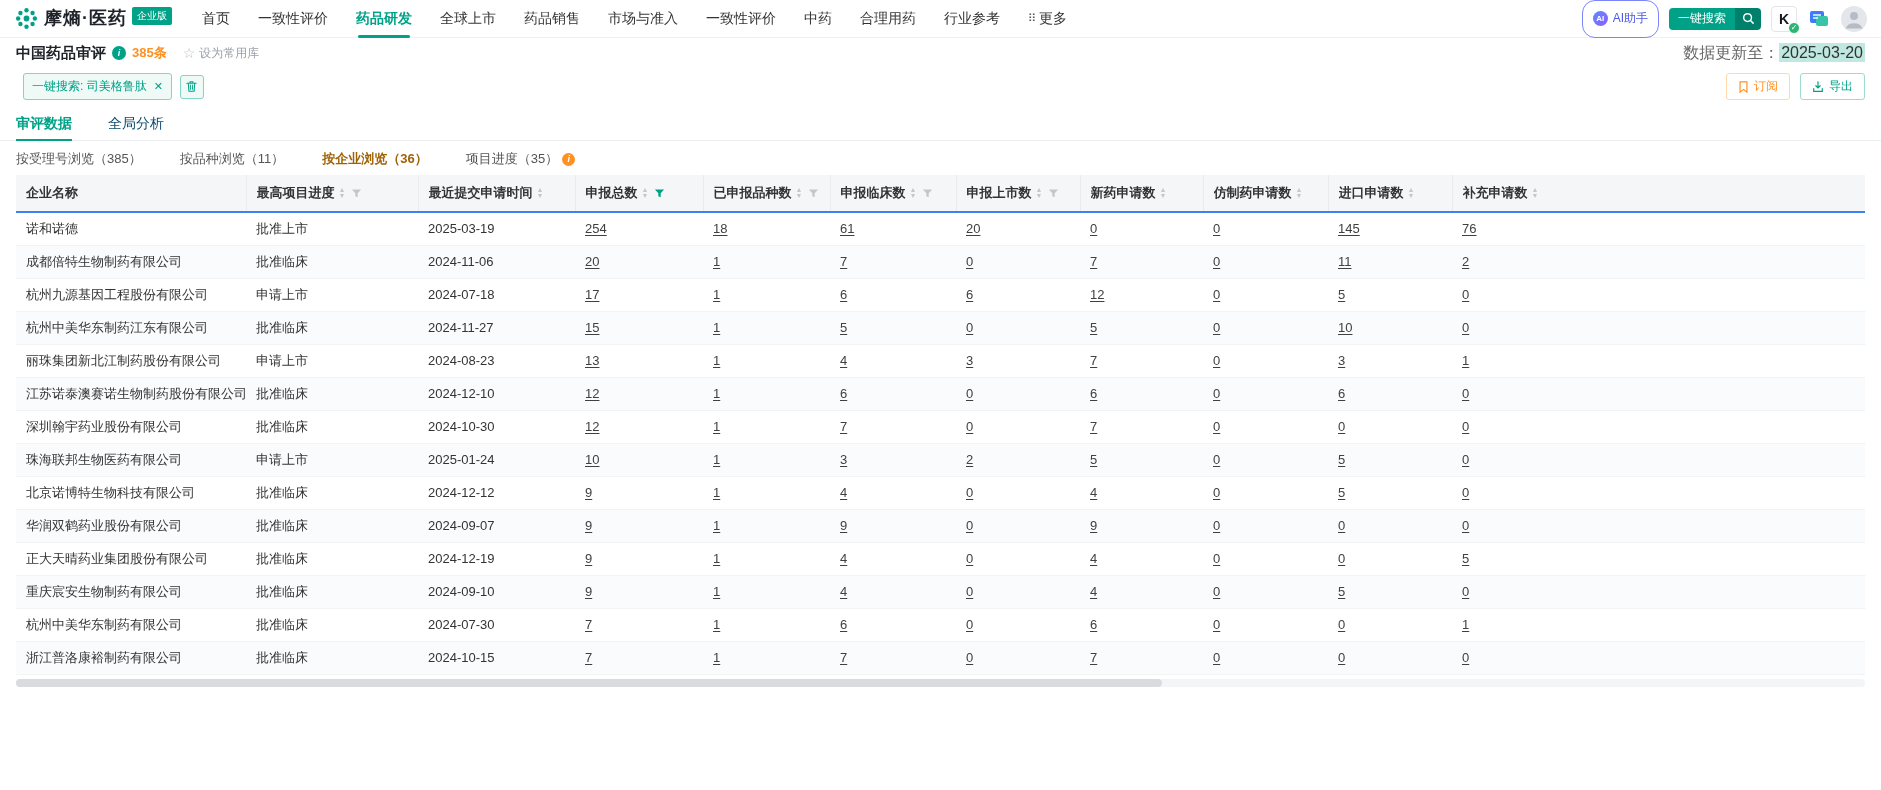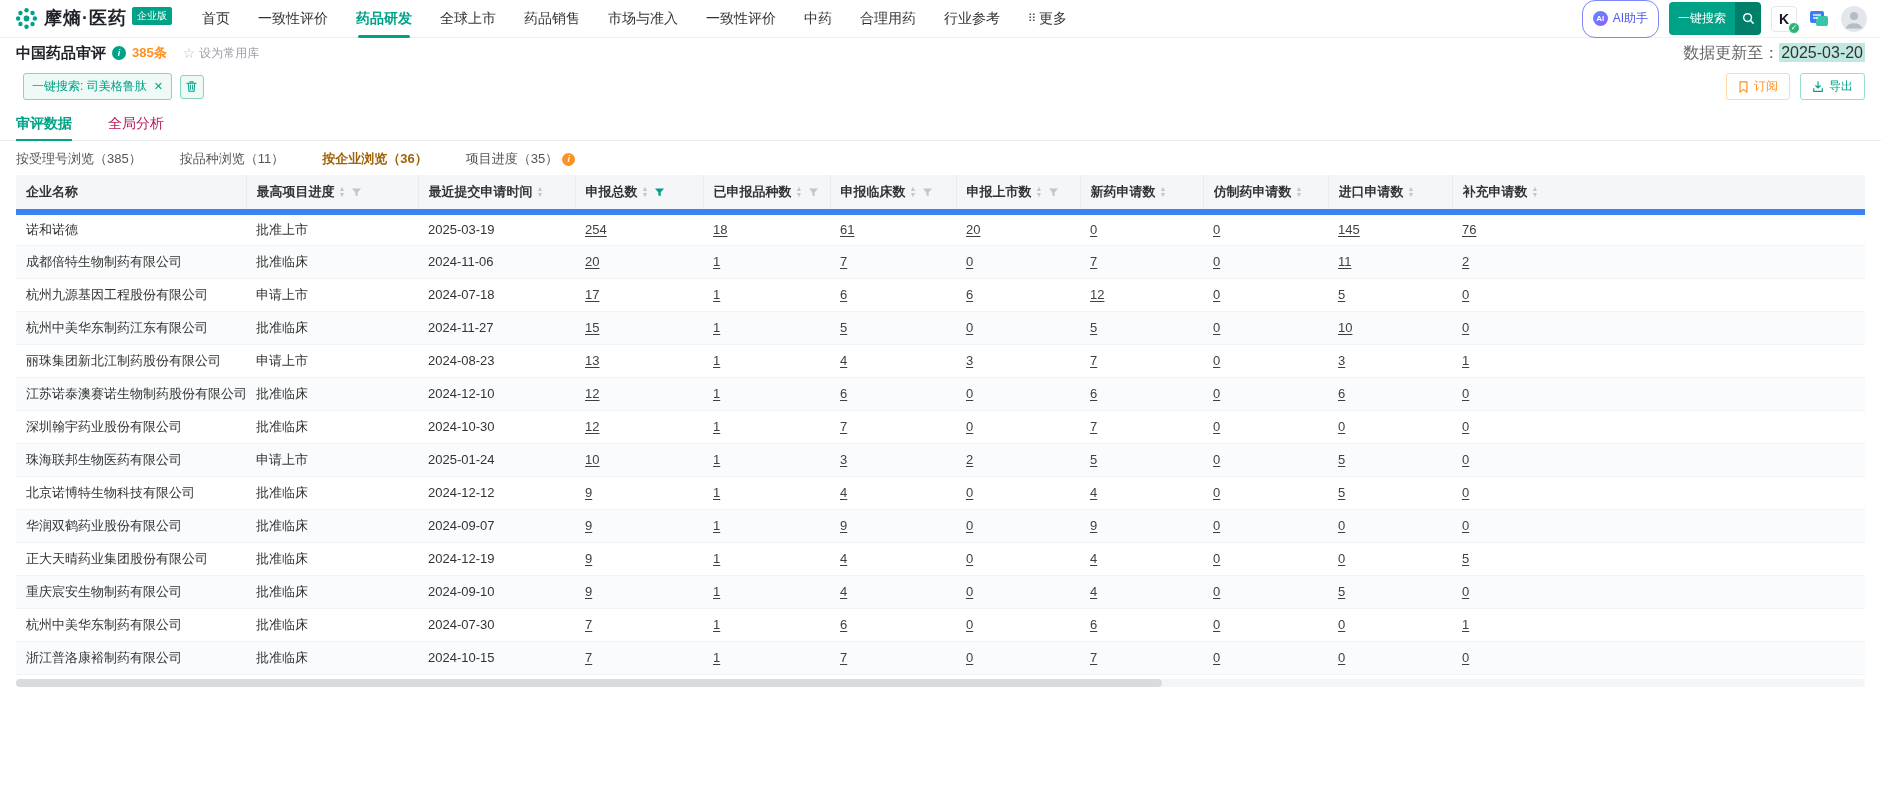--- a/index.html
+++ b/index.html
@@ -19,21 +19,21 @@
     display:flex; align-items:center; gap:3px; cursor:pointer; white-space:nowrap; }
   .nav-item.active { color:#00a287; font-weight:700; }
   .nav-item.active::after { content:''; position:absolute; left:2px; right:2px; bottom:0;
     height:3px; border-radius:2px; background:#00a287; }
   .grid-icon { font-size:11px; color:#555; }
   .topnav-right { margin-left:auto; display:flex; align-items:center; gap:10px; }
   .ai-btn { display:flex; align-items:center; gap:5px; height:38px; padding:0 10px;
     border:1px solid #7c86f8; border-radius:13px; color:#4d5ae8; font-size:12px; cursor:pointer; background:#fff; }
   .ai-ico { width:15px; height:15px; border-radius:50%; background:linear-gradient(135deg,#5b8cff,#8f5bff);
     color:#fff; font-size:8px; font-weight:700; display:flex; align-items:center; justify-content:center; }
-  .search-btn { display:flex; height:33px; border-radius:4px; overflow:hidden; font-size:12px;
+  .search-btn { display:flex; height:22px; border-radius:4px; overflow:hidden; font-size:12px;
     color:#fff; cursor:pointer; }
   .search-btn .lbl { background:#00a287; display:flex; align-items:center; padding:0 9px; }
   .search-btn .ico { background:#00806a; width:26px; display:flex; align-items:center; justify-content:center; }
   .kefu { width:26px; height:26px; border-radius:4px; border:1px solid #e3e5e8; background:#fff;
     font-weight:800; font-size:14px; color:#16181d; display:flex; align-items:center;
     justify-content:center; position:relative; cursor:pointer; }
   .kefu .check { position:absolute; right:-4px; bottom:-3px; width:12px; height:12px; border-radius:50%;
     background:#2bb673; color:#fff; font-size:8px; display:flex; align-items:center; justify-content:center;
     border:1px solid #fff; }
   .msg-icon, .user-avatar { cursor:pointer; display:flex; }
@@ -58,35 +58,35 @@
     display:flex; align-items:center; justify-content:center; color:#00a287; cursor:pointer; }
   .fr-actions { margin-left:auto; display:flex; gap:10px; }
   .pill-btn { display:flex; align-items:center; gap:5px; padding:4px 11px; border-radius:3px;
     font-size:12px; cursor:pointer; background:#fff; }
   .btn-sub { border:1px solid #ffd9ab; color:#ff9123; }
   .btn-exp { border:1px solid #9adcce; color:#00a287; }
 
   
   .main-tabs { display:flex; gap:36px; padding:0 16px; height:34px; align-items:center;
     border-bottom:1px solid #ebedf0; }
-  .main-tab { font-size:14px; color:#be185d; position:relative; height:100%; display:flex;
+  .main-tab { font-size:14px; color:#0c4a6e; position:relative; height:100%; display:flex;
     align-items:center; cursor:pointer; }
   .main-tab.active { color:#00a287; font-weight:700; }
   .main-tab.active::after { content:''; position:absolute; left:0; right:0; bottom:-1px; height:2px; background:#00a287; }
   .sub-tabs { display:flex; gap:38px; padding:9px 16px 7px; font-size:13px; color:#555; align-items:center; }
   .sub-tab { display:flex; align-items:center; gap:4px; cursor:pointer; }
   .sub-tab.active { color:#a16207; font-weight:600; }
   .q-icon { width:13px; height:13px; border-radius:50%; background:#ff9123; color:#fff; font-size:9px;
     font-style:italic; font-weight:700; display:flex; align-items:center; justify-content:center; }
 
   
   .table-wrap { margin:0 16px; }
   table { border-collapse:collapse; table-layout:fixed; width:1849px; }
   thead th { background:#f5f6f8; height:37px; font-size:13px; font-weight:700; color:#333;
-    text-align:left; padding:0 10px; border-right:1px solid #e9ebee; border-bottom:6px solid #3b82f6; }
+    text-align:left; padding:0 10px; border-right:1px solid #e9ebee; border-bottom:2px solid #3b82f6; }
   thead th:last-child { border-right:none; }
   .th-wrap { display:flex; align-items:center; gap:4px; }
   .th-label { white-space:nowrap; overflow:hidden; }
   .carets { display:flex; flex-direction:column; line-height:6px; font-size:7px; color:#c3c7cd; cursor:pointer; }
   .funnel { color:#c3c7cd; display:flex; margin-left:2px; cursor:pointer; }
   .funnel.active { color:#00a287; }
   tbody td { height:33px; padding:0 10px; font-size:13px; color:#333;
     border-bottom:1px solid #f2f3f5; white-space:nowrap; overflow:hidden; }
   tbody tr:nth-child(even) { background:#fafbfc; }
   .company { cursor:pointer; }

